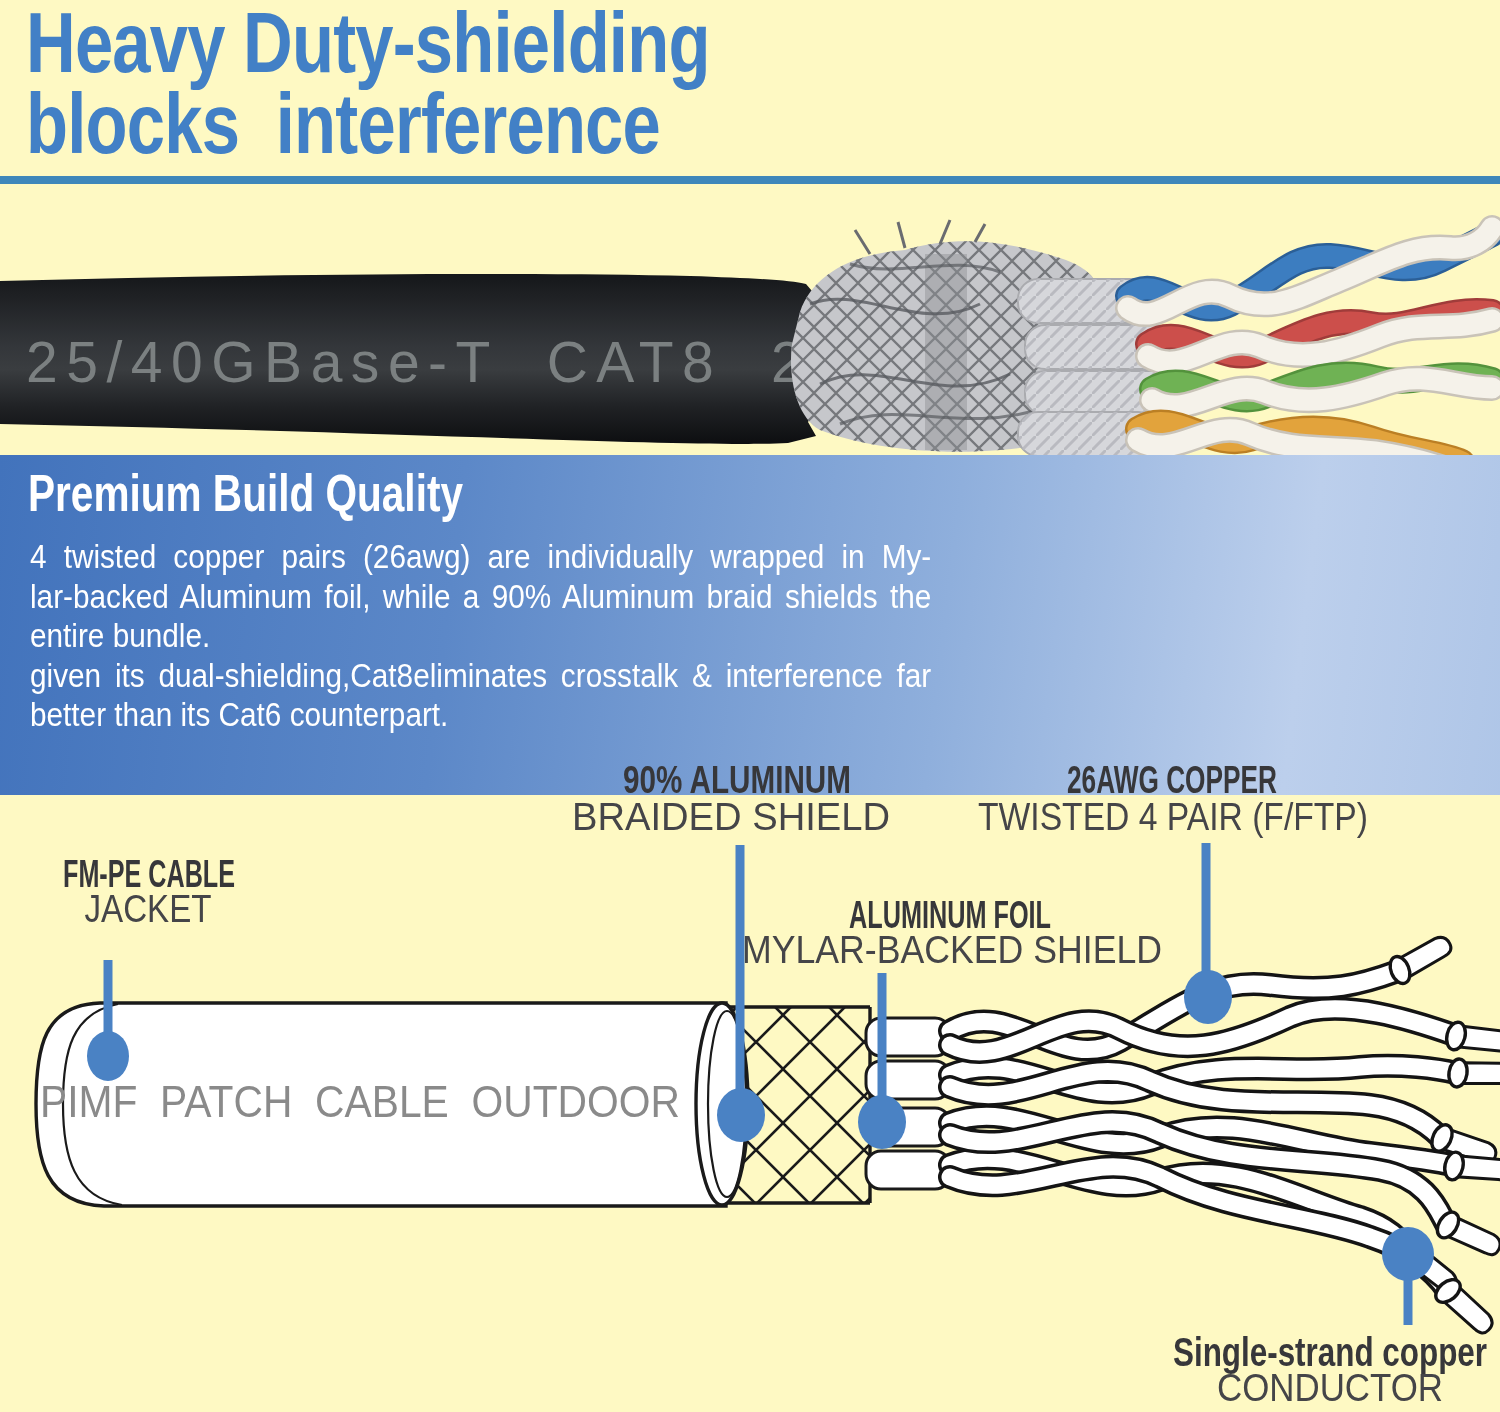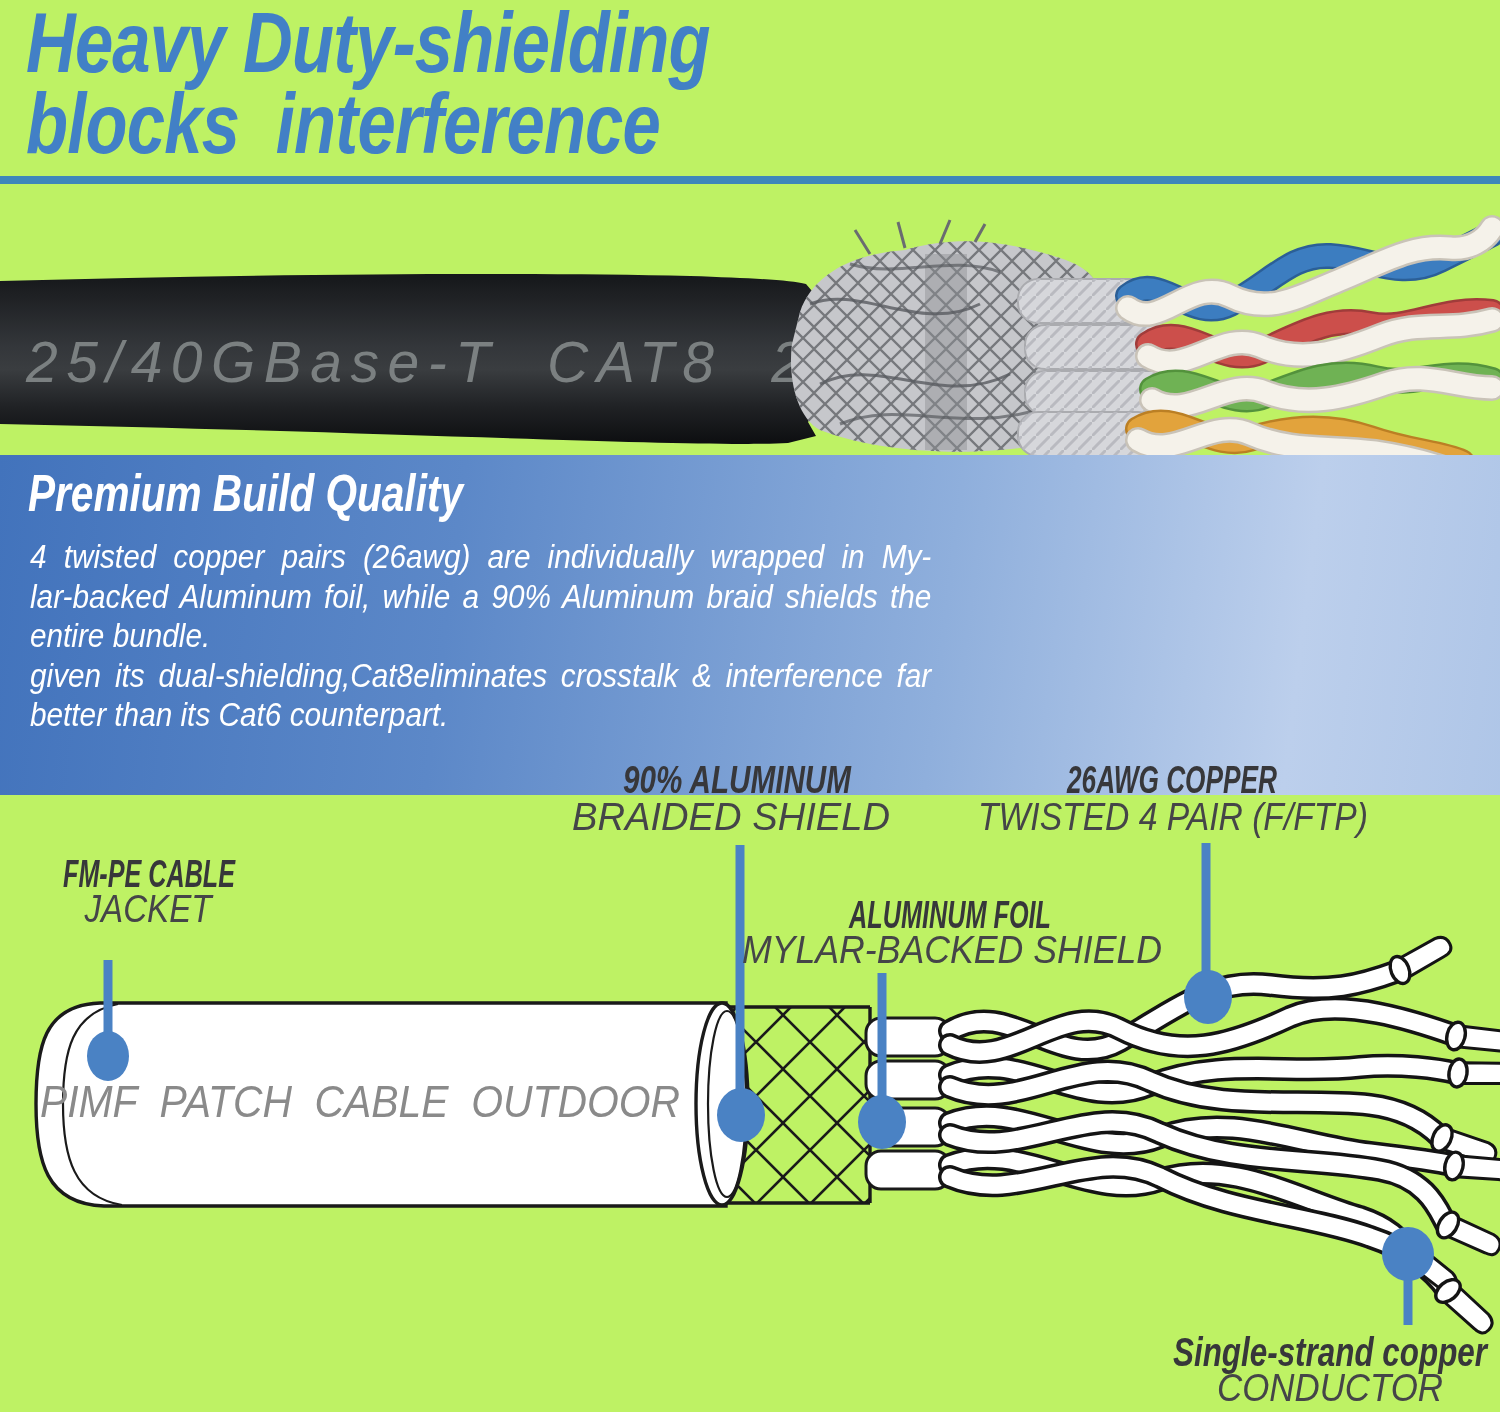--- a/index.html
+++ b/index.html
@@ -1,17 +1,17 @@
 <!DOCTYPE html>
 <html><head>
 <meta charset="utf-8">
 <style>
   html,body{margin:0;padding:0;background:#ffffff;}
-  .canvas{position:relative;width:1500px;height:1412px;background:#bef264;overflow:hidden;
-          font-family:"Liberation Sans",sans-serif;font-style:italic;}
+  .canvas{position:relative;width:1500px;height:1412px;background:#fef9c3;overflow:hidden;
+          font-family:"Liberation Sans",sans-serif;}
 
   
   .hero{position:absolute;left:26px;top:2px;width:1450px;}
   .hero .hline{font-weight:bold;color:#4280c6;font-size:86px;line-height:81px;
                letter-spacing:-1px;white-space:pre;transform:scaleX(0.80);transform-origin:0 0;}
 
   
   .divider{position:absolute;left:0;top:176px;width:1500px;height:8px;background:#3e87ba;}
 
   

